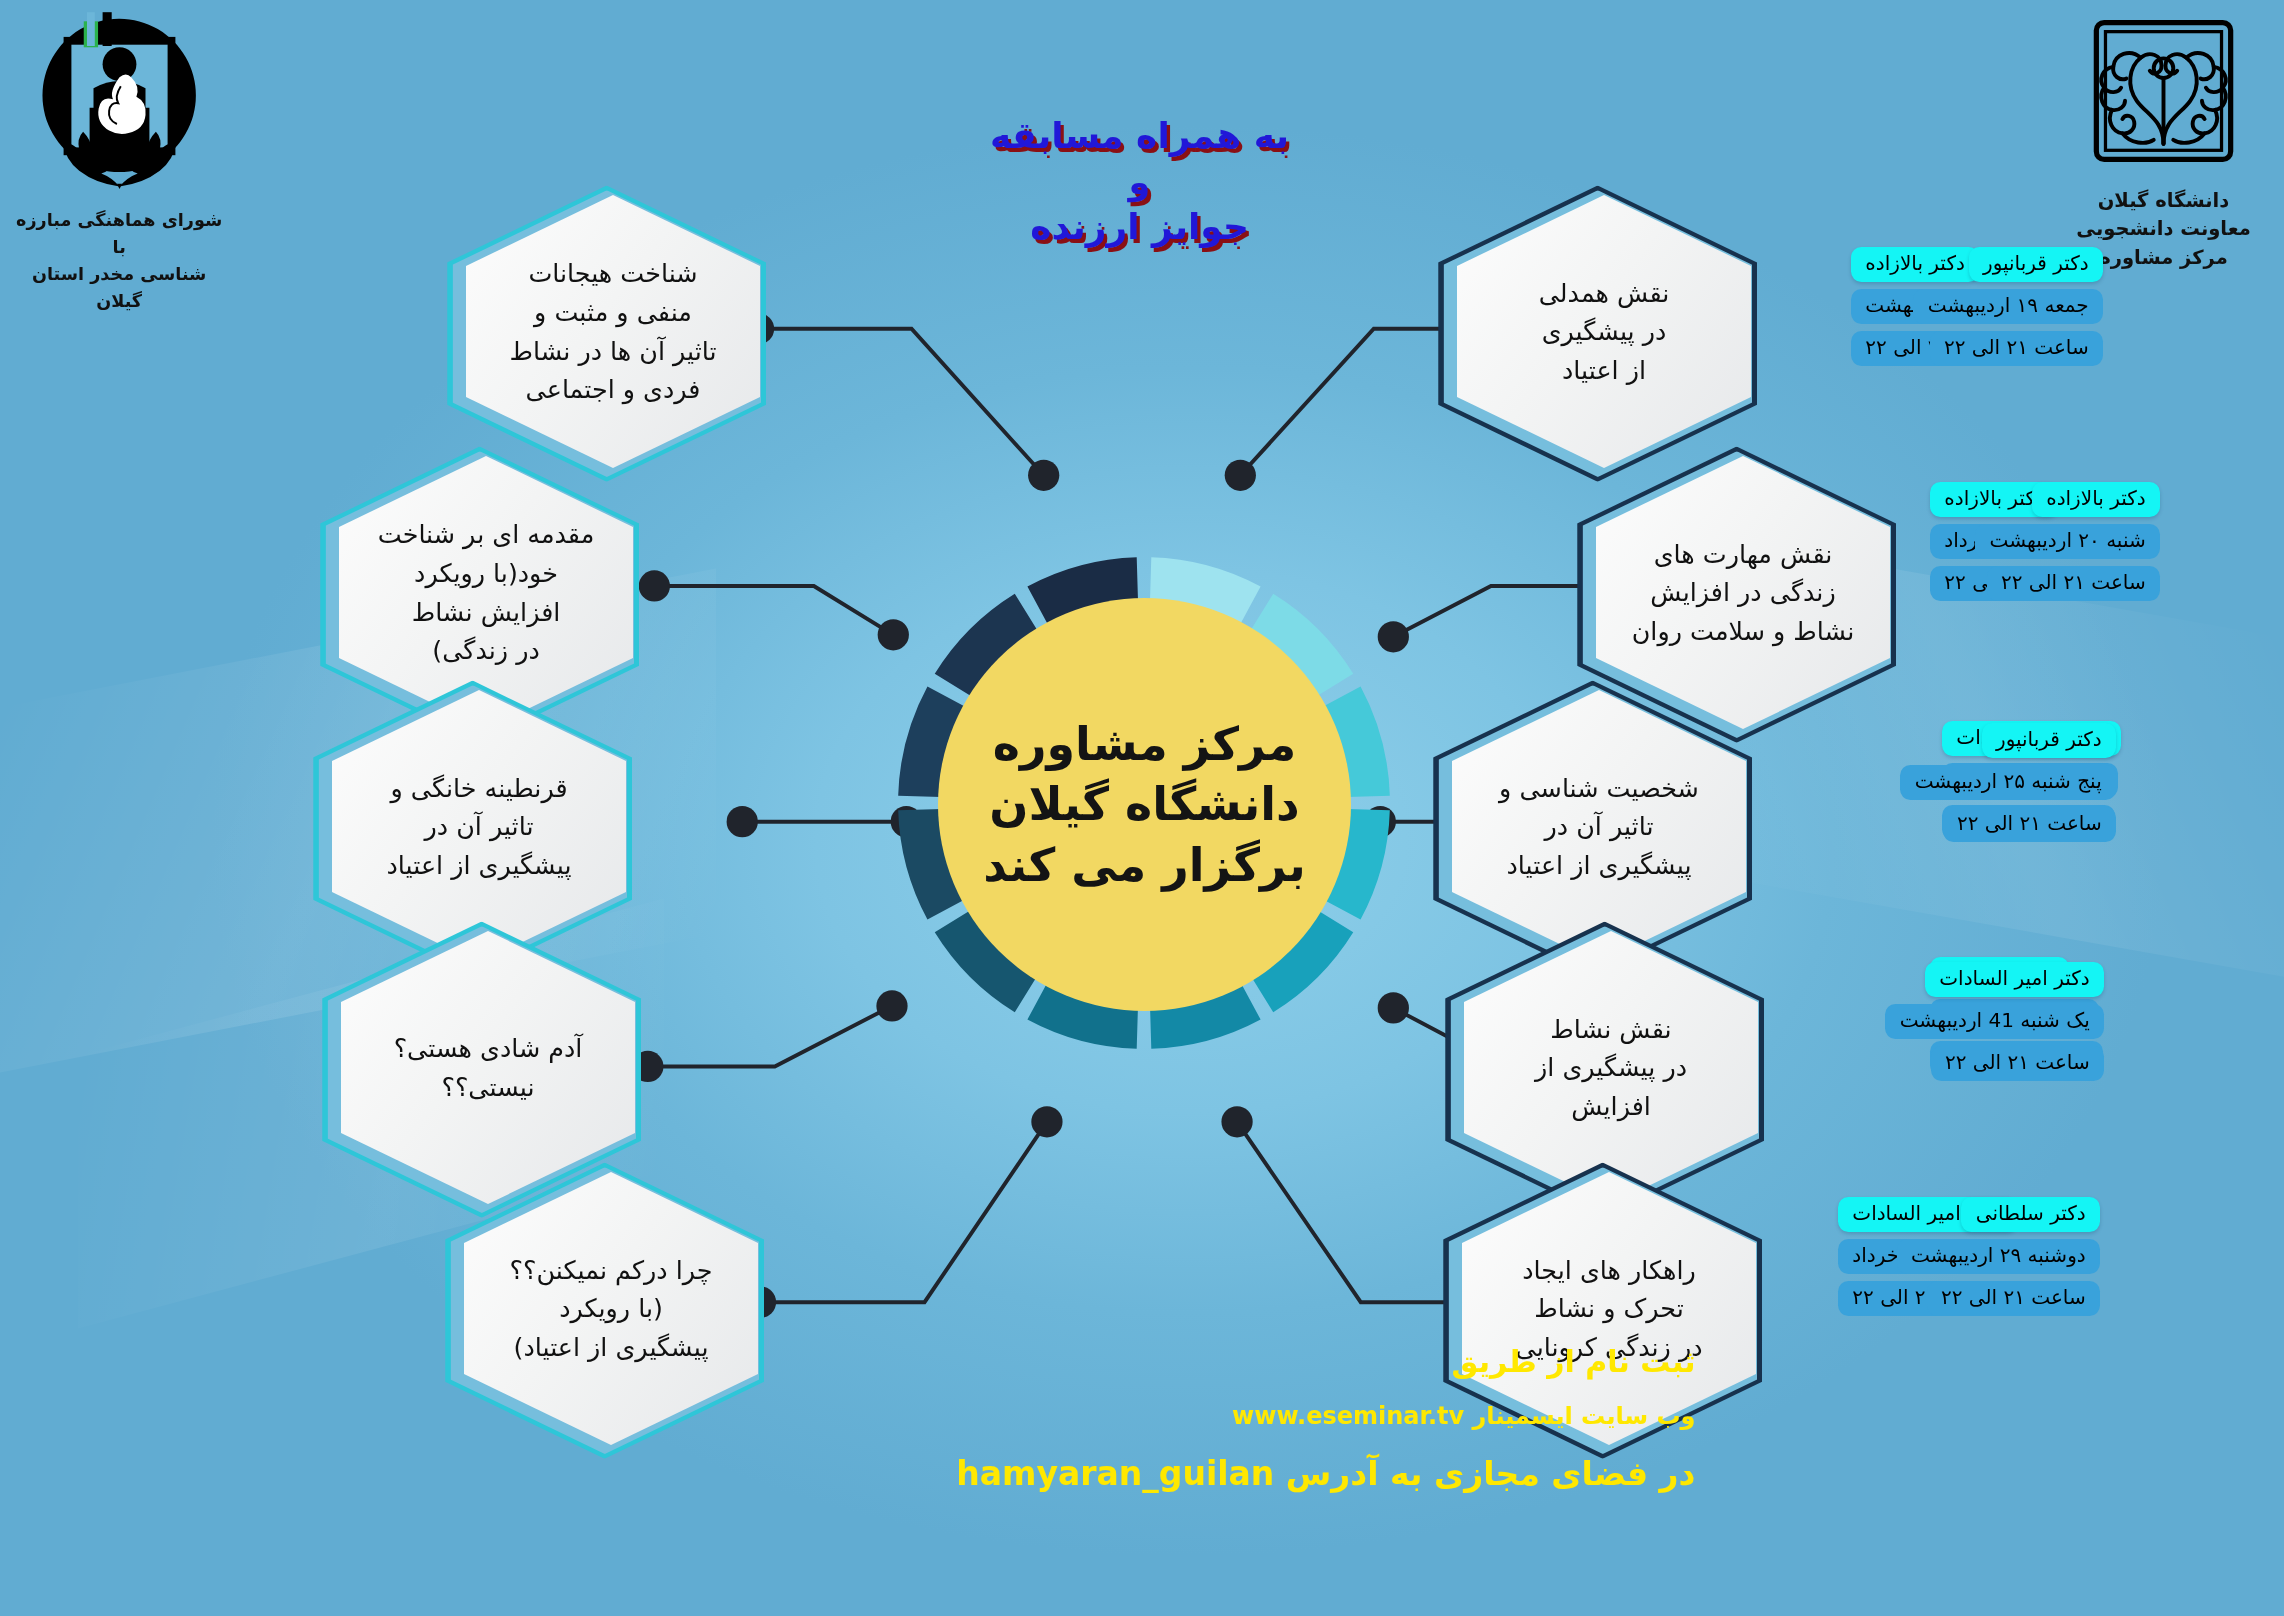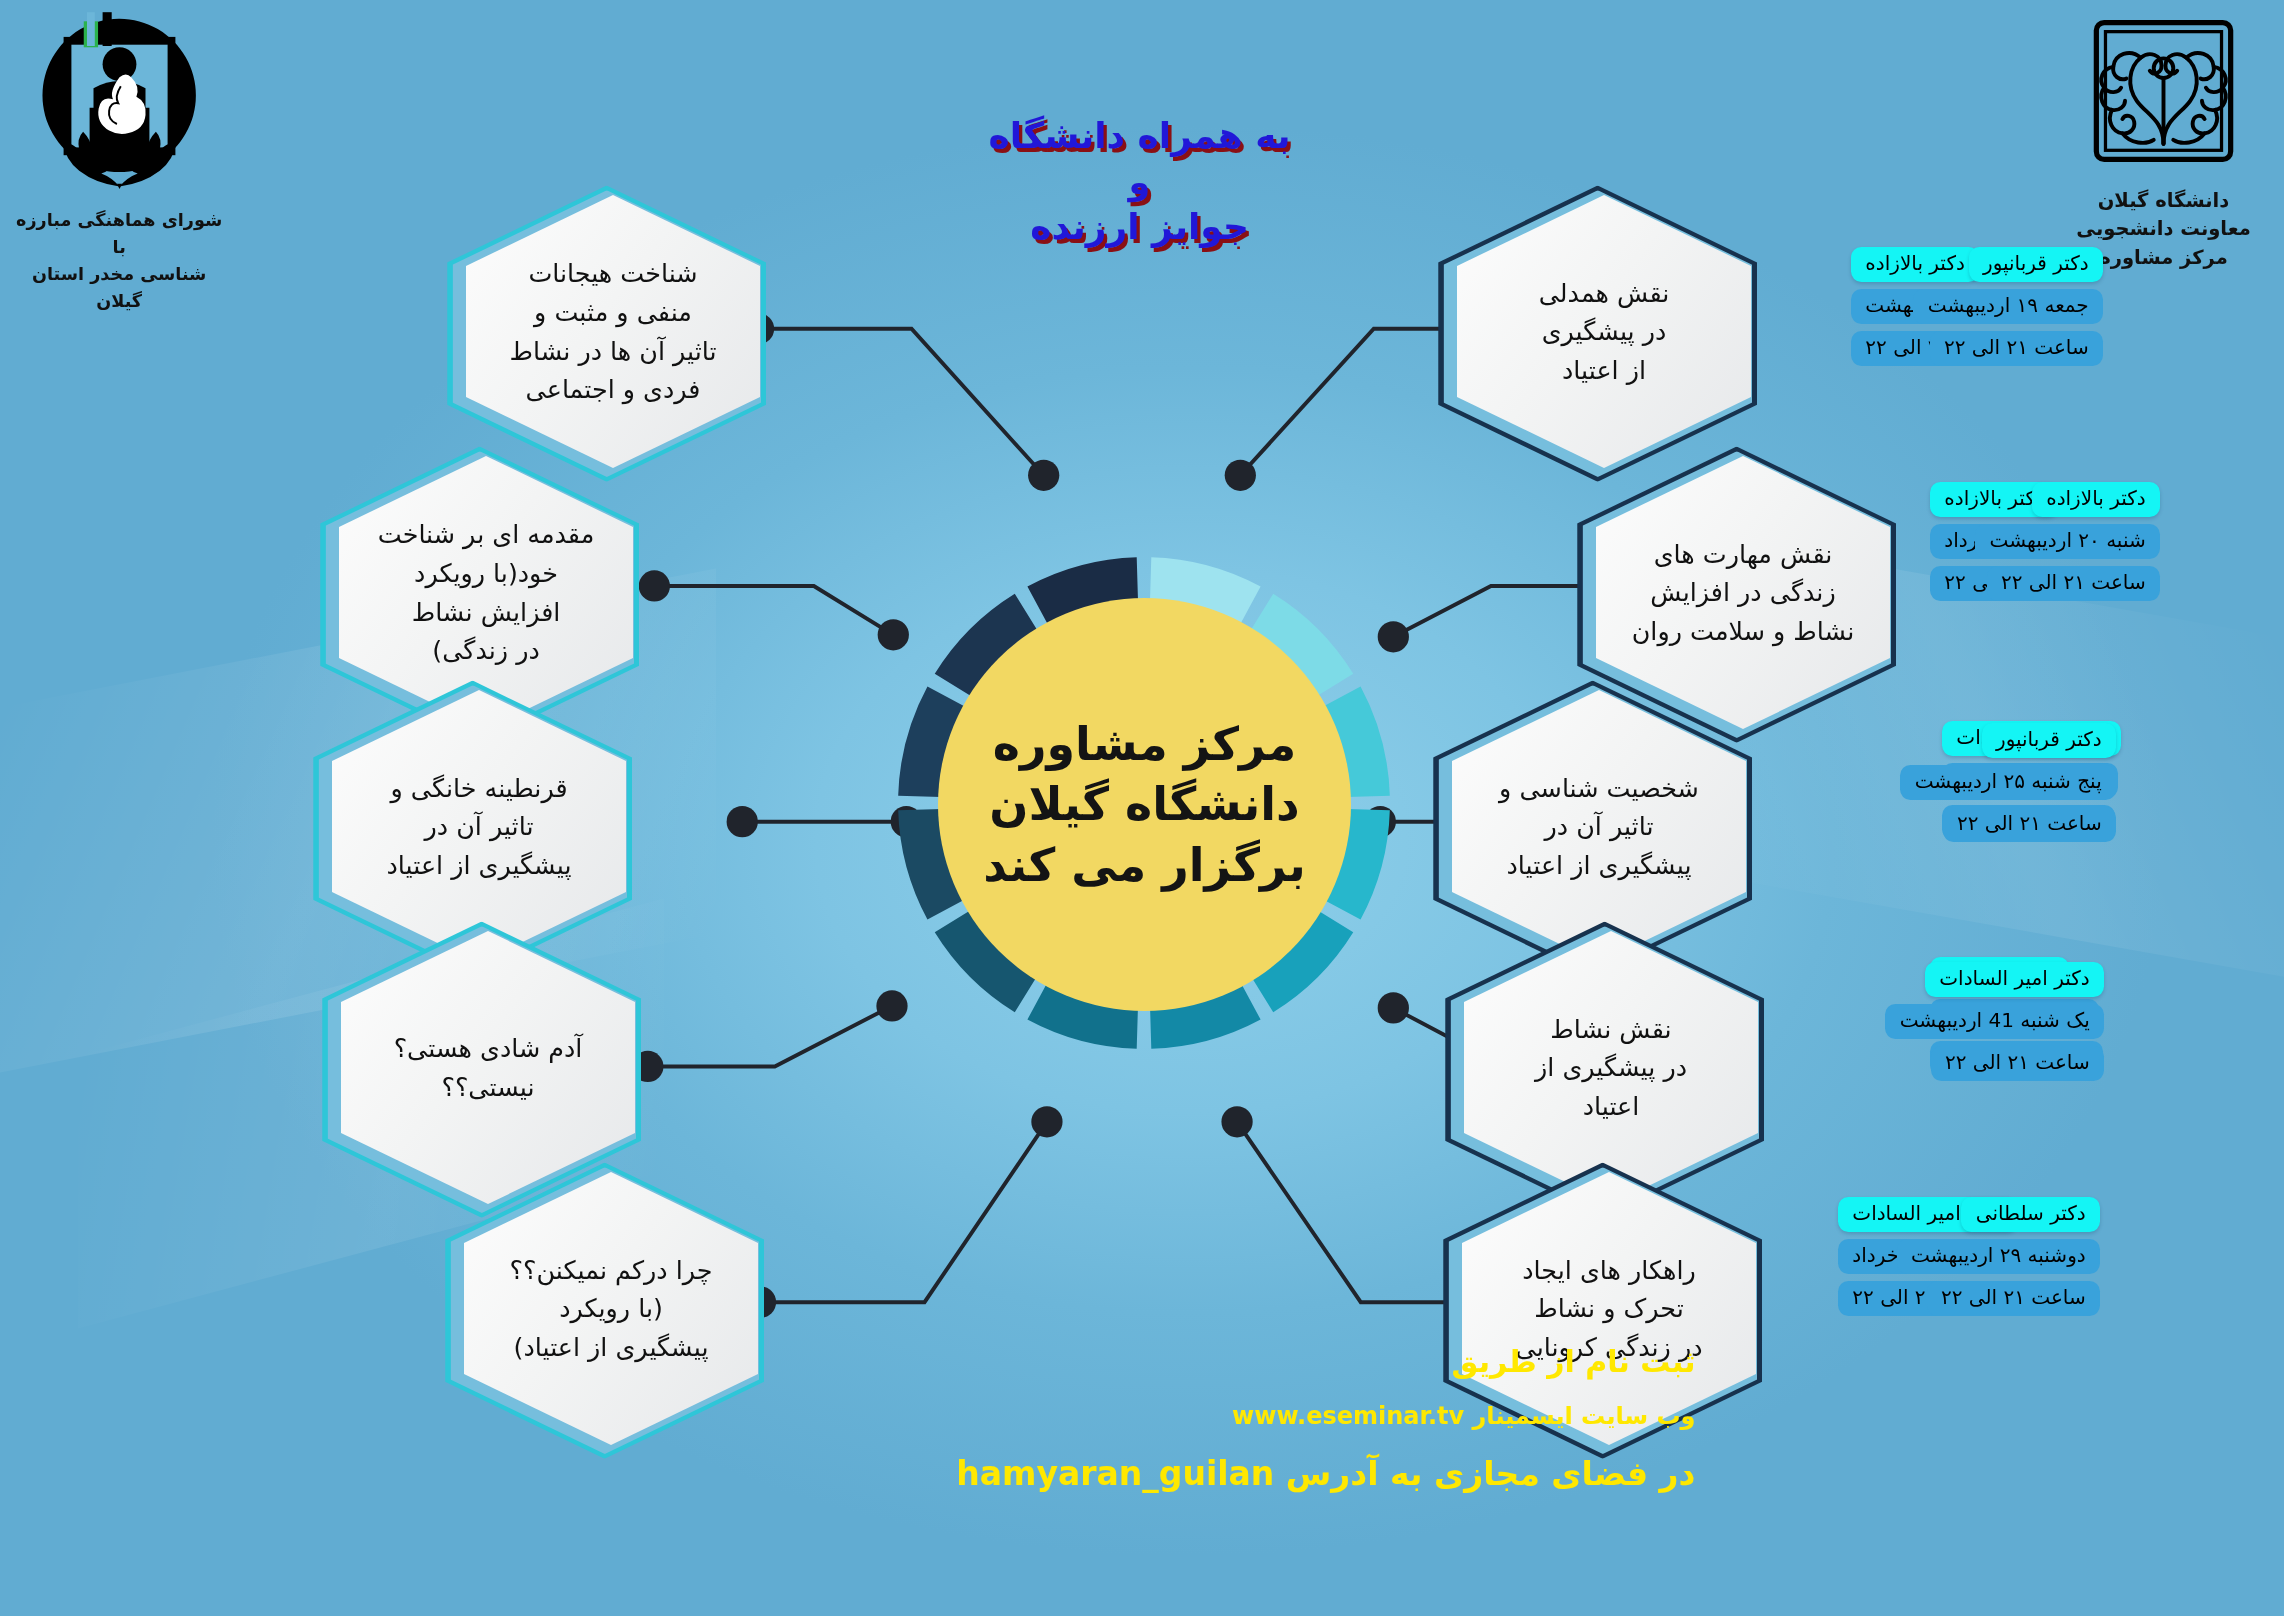--- a/index.html
+++ b/index.html
@@ -164,21 +164,21 @@
       <circle cx="125" cy="80" r="15" fill="none" stroke="#000" stroke-width="6"></circle>
     </svg>
     <div class="logo-caption">
       <div>دانشگاه گیلان</div>
       <div>معاونت دانشجویی</div>
       <div>مرکز مشاوره</div>
     </div>
   </div>
 
   <div id="headline">
-    <div class="hl">به همراه دانشگاه</div>
+    <div class="hl">به همراه مسابقه</div>
     <div class="hl mid">و</div>
     <div class="hl">جوایز ارزنده</div>
   </div>
 
   <svg id="connectors" width="2284" height="1616" viewBox="0 0 3508 2482">
     <g stroke="#20242c" stroke-width="6" fill="none">
 
       <path d="M1165 505 L1400 505 L1603 730"></path>
       <path d="M1005 900 L1250 900 L1372 975"></path>
       <path d="M1140 1262 L1305 1262 L1392 1262"></path>
@@ -369,21 +369,21 @@
         <div class="badge time">ساعت ۲۱ الی ۲۲</div>
       </div>
       <div class="hex-wrap" style="left: 1464px; top: 931px;">
         <div class="hex-shadow"></div>
         <div class="hex-ring navy"></div>
         <div class="hex-ring" style="background: rgb(118, 190, 221); transform: scale(1.05) translate(-5.9px, 2px);"></div>
         <div class="hex-face"></div>
         <div class="hex-text">
           <span>نقش نشاط</span>
           <span>در پیشگیری از</span>
-          <span>اعتیاد</span>
+          <span>افزایش</span>
         </div>
       </div>
       <div class="info right" style="left: 1818px; top: 962px;">
         <div class="badge name">دکتر امیر السادات</div>
         <div class="badge date">یک شنبه 41 اردیبهشت</div>
         <div class="badge time">ساعت ۲۱ الی ۲۲</div>
       </div>
       <div class="hex-wrap" style="left: 1462px; top: 1172px;">
         <div class="hex-shadow"></div>
         <div class="hex-ring navy"></div>

